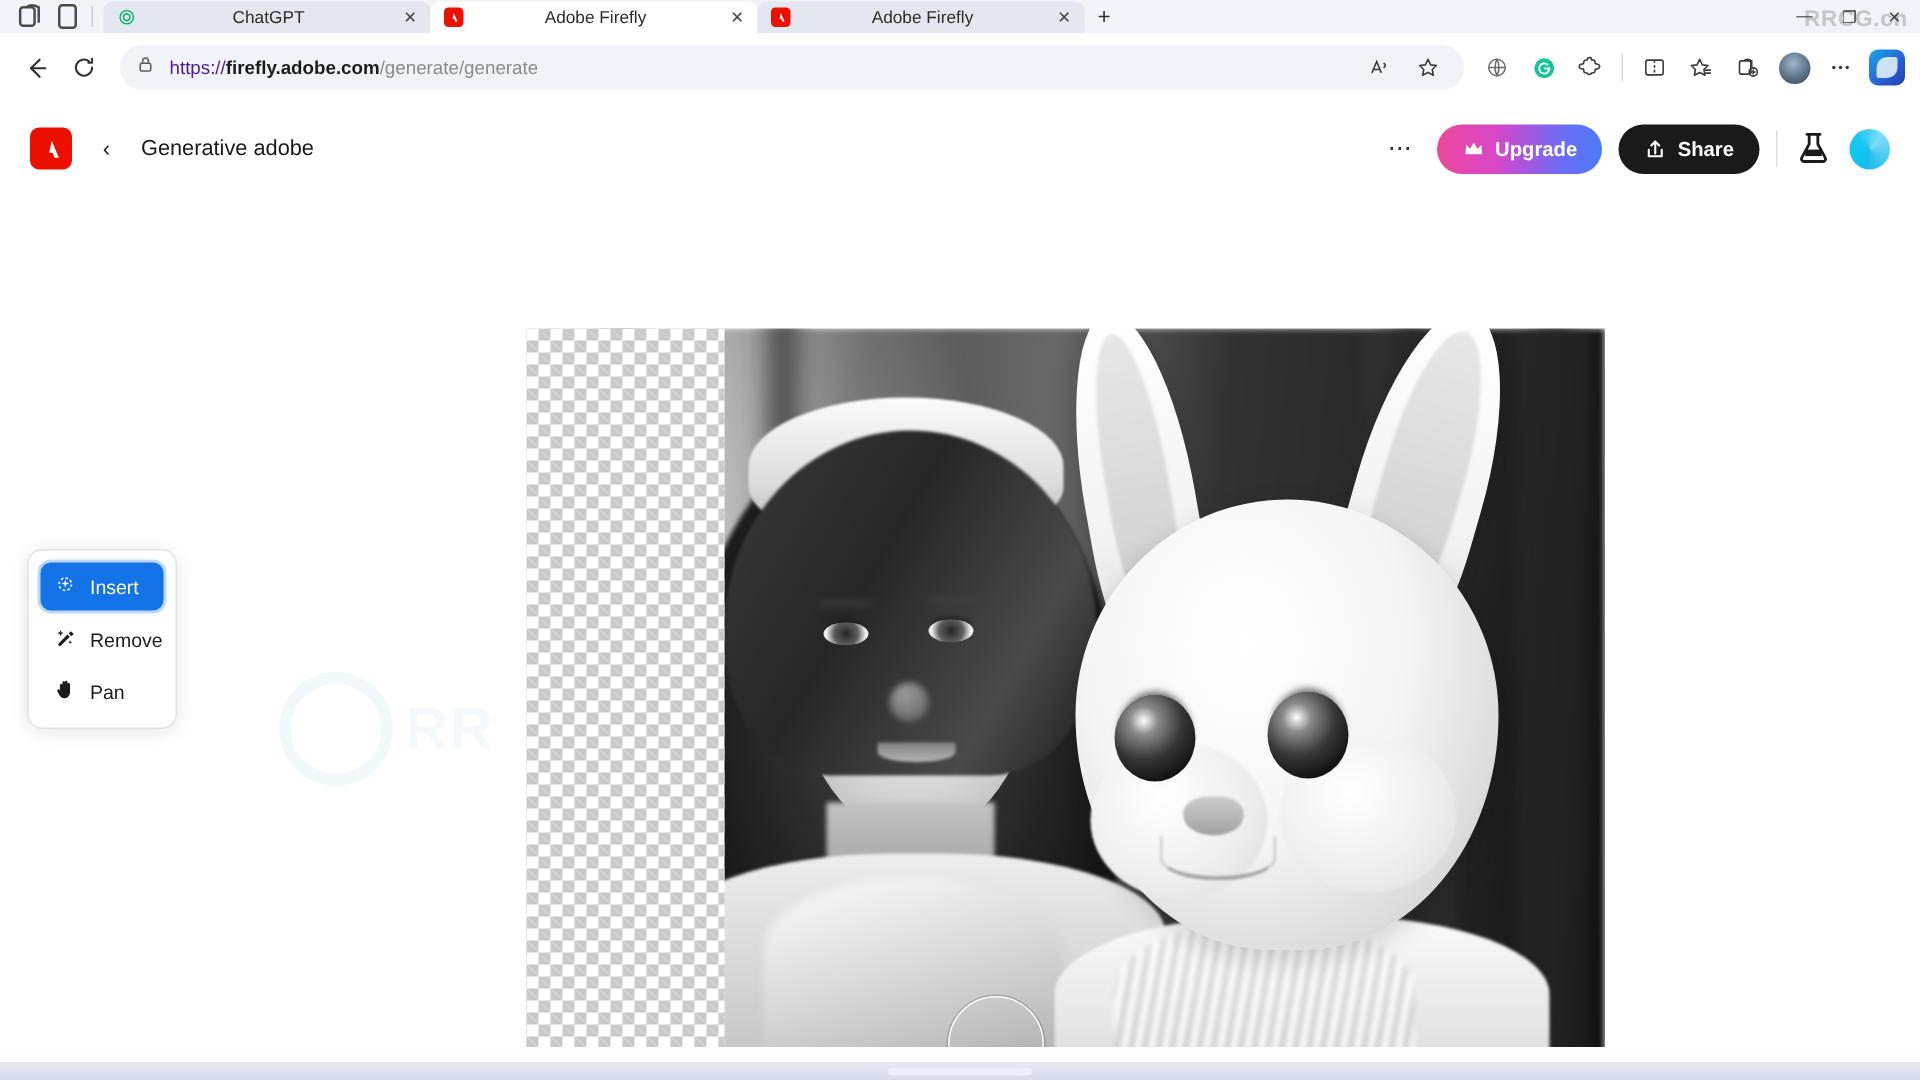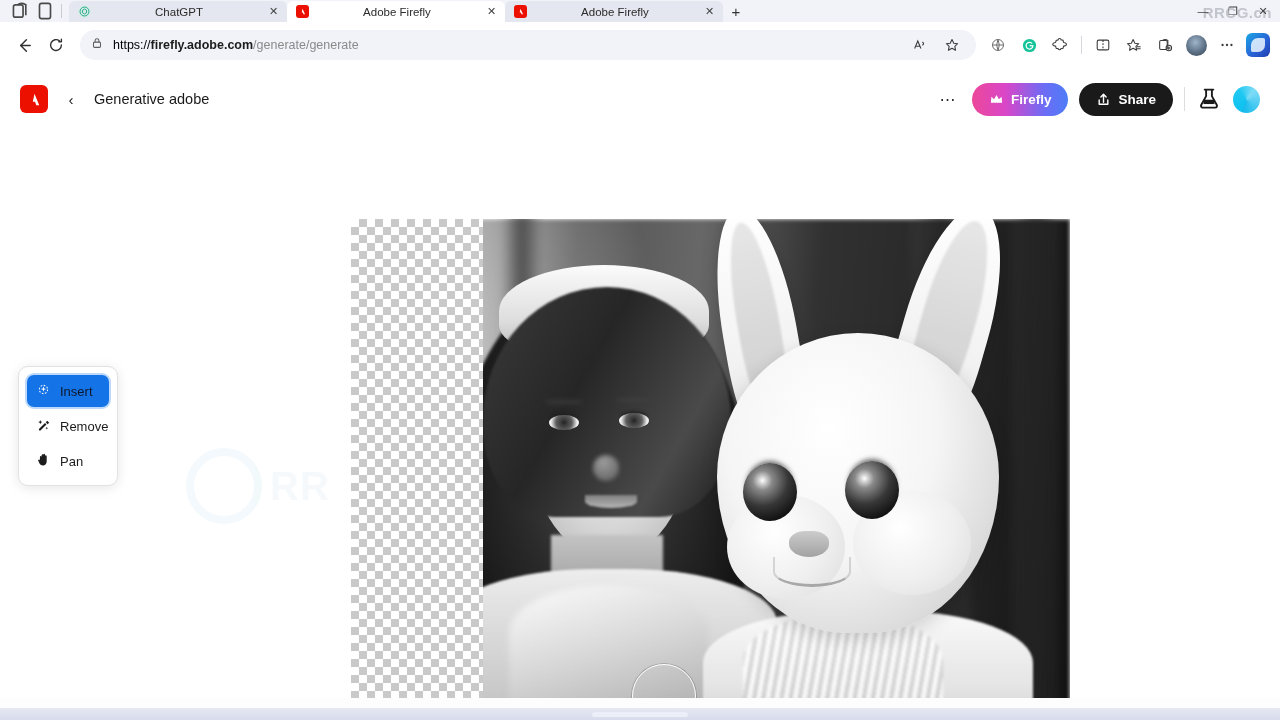--- a/index.html
+++ b/index.html
@@ -65,21 +65,21 @@
     display: flex; align-items: center; justify-content: center;
     color: #2f2f2f; flex: none;
   }
   .urlbar {
     flex: 1; height: 30px; background: #f1f3f9; border-radius: 16px;
     display: flex; align-items: center; padding: 0 10px; margin: 0 8px;
     gap: 9px; min-width: 0;
   }
   .url-text { font-size: 12.5px; color: #8a8a8a; white-space: nowrap; overflow: hidden; }
   .url-text b { color: #1c1c1c; font-weight: 600; }
-  .url-text .proto { color:#000000;text-align:center; }
+  .url-text .proto { color:#4c1d95;text-align:center; }
   .url-right { display: flex; align-items: center; gap: 4px; margin-left: auto; }
   .ic-btn { width: 28px; height: 28px; border-radius: 6px; display:flex; align-items:center; justify-content:center; color:#3b3b3b; flex:none;}
   .nav-right { display: flex; align-items: center; gap: 3px; }
   .avatar-pic {
     width: 21px; height: 21px; border-radius: 50%;
     background: radial-gradient(circle at 45% 35%, #9fb4c9 0%, #5d7287 55%, #36414d 100%);
   }
   .copilot {
     width: 24px; height: 24px; border-radius: 6px;
     background: linear-gradient(135deg,#19a7e6 0%, #2a5fd4 60%, #1d3fae 100%);
@@ -280,21 +280,21 @@
   .toolpanel {
     position:absolute; left:18px; top:236px; width:100px;
     background:#fff; border:1px solid #e2e2e2; border-radius:10px;
     box-shadow: 0 2px 12px rgba(0,0,0,.10);
     padding:8px 8px; display:flex; flex-direction:column; gap:3px;
   }
   .tool {
     height:32px; border-radius:7px; display:flex; align-items:center; gap:9px;
     padding:0 9px; font-size:13px; color:#1c1c1c;
   }
-  .tool.active { background:#1473e6; color:#0f172a; box-shadow: 0 0 0 2px #bcd9fb; }
+  .tool.active { background:#1473e6; color:#fef9c3; box-shadow: 0 0 0 2px #bcd9fb; }
   .tool svg { width:15px; height:15px; flex:none; }
 
   
   .results-bar {
     position:absolute; left:348px; top:578px; width:585px; height:90px;
     background:#fff; border-radius:10px; box-shadow: 0 2px 14px rgba(0,0,0,.16);
     display:flex; align-items:center; padding: 0 14px; gap:9px;
   }
 
   
@@ -491,21 +491,21 @@
       <div class="back-chev">‹</div>
       <div class="page-title">Generative adobe</div>
 
       <div class="hdr-right">
         <div class="dots-btn">⋯</div>
 
         <div class="btn btn-upgrade">
           <svg viewBox="0 0 16 16" fill="#fff">
             <path d="M2 11.5 L2.6 5 L5.4 7.6 L8 3.2 L10.6 7.6 L13.4 5 L14 11.5 Z"></path>
           </svg>
-          <span>Firefly</span>
+          <span>Upgrade</span>
         </div>
 
 
         <div class="btn btn-share">
           <svg viewBox="0 0 16 16" fill="none" stroke="#fff" stroke-width="1.5">
             <path d="M8 11 V2.6 M5.2 5.4 L8 2.5 L10.8 5.4" stroke-linecap="round" stroke-linejoin="round"></path>
             <path d="M3.4 8.4 V13 H12.6 V8.4" stroke-linecap="round" stroke-linejoin="round"></path>
           </svg>
           <span>Share</span>
         </div>

